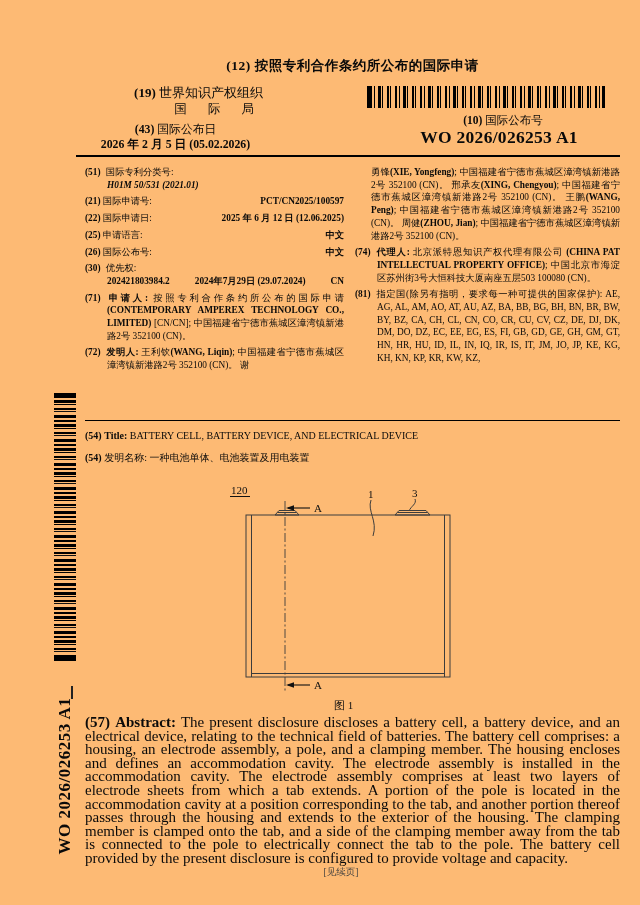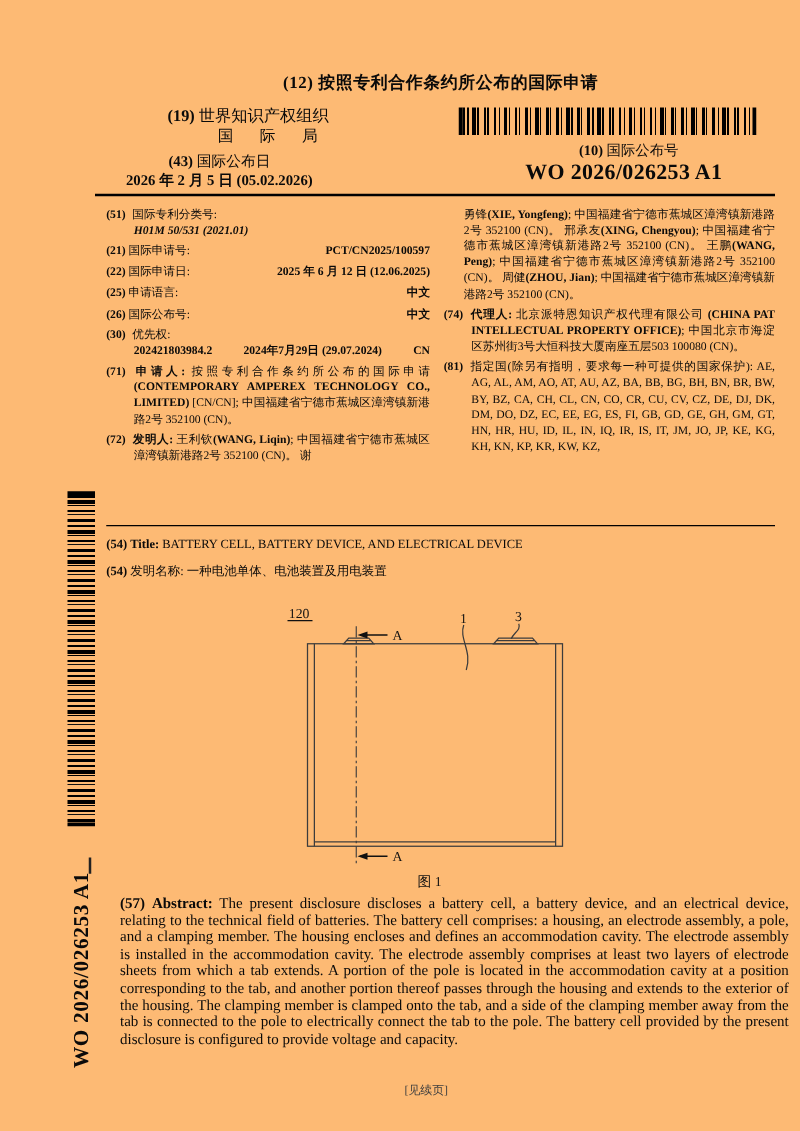--- a/index.html
+++ b/index.html
@@ -78,22 +78,22 @@
   .title-section { position:absolute; top:429px; left:85px; width:535px; font-size:10px; line-height:13px; }
   .title-row { margin-bottom:9px; padding-left:26px; text-indent:-26px; }
 
   
   .figure { position:absolute; top:481px; left:222px; width:256px; height:232px; }
   .figure svg { display:block; }
   .fig-label { font-family:"Liberation Serif","DejaVu Serif",serif; font-size:11px; fill:#111; }
   .fig-stroke { stroke:#3c3c3c; fill:none; stroke-width:1; }
 
   
-  .abstract { position:absolute; top:716px; left:96px; width:535px;
-    font-size:12px; line-height:13.6px; text-align:justify; }
+  .abstract { position:absolute; top:716px; left:85px; width:535px;
+    font-size:15px; line-height:13.6px; text-align:justify; }
 
   
   .footer-note { position:absolute; top:866px; left:85px; width:512px; text-align:center;
     font-size:9.5px; color:#3f3f3f; }
 </style>
 </head>
 <body>
 
 <div id="page">
 

